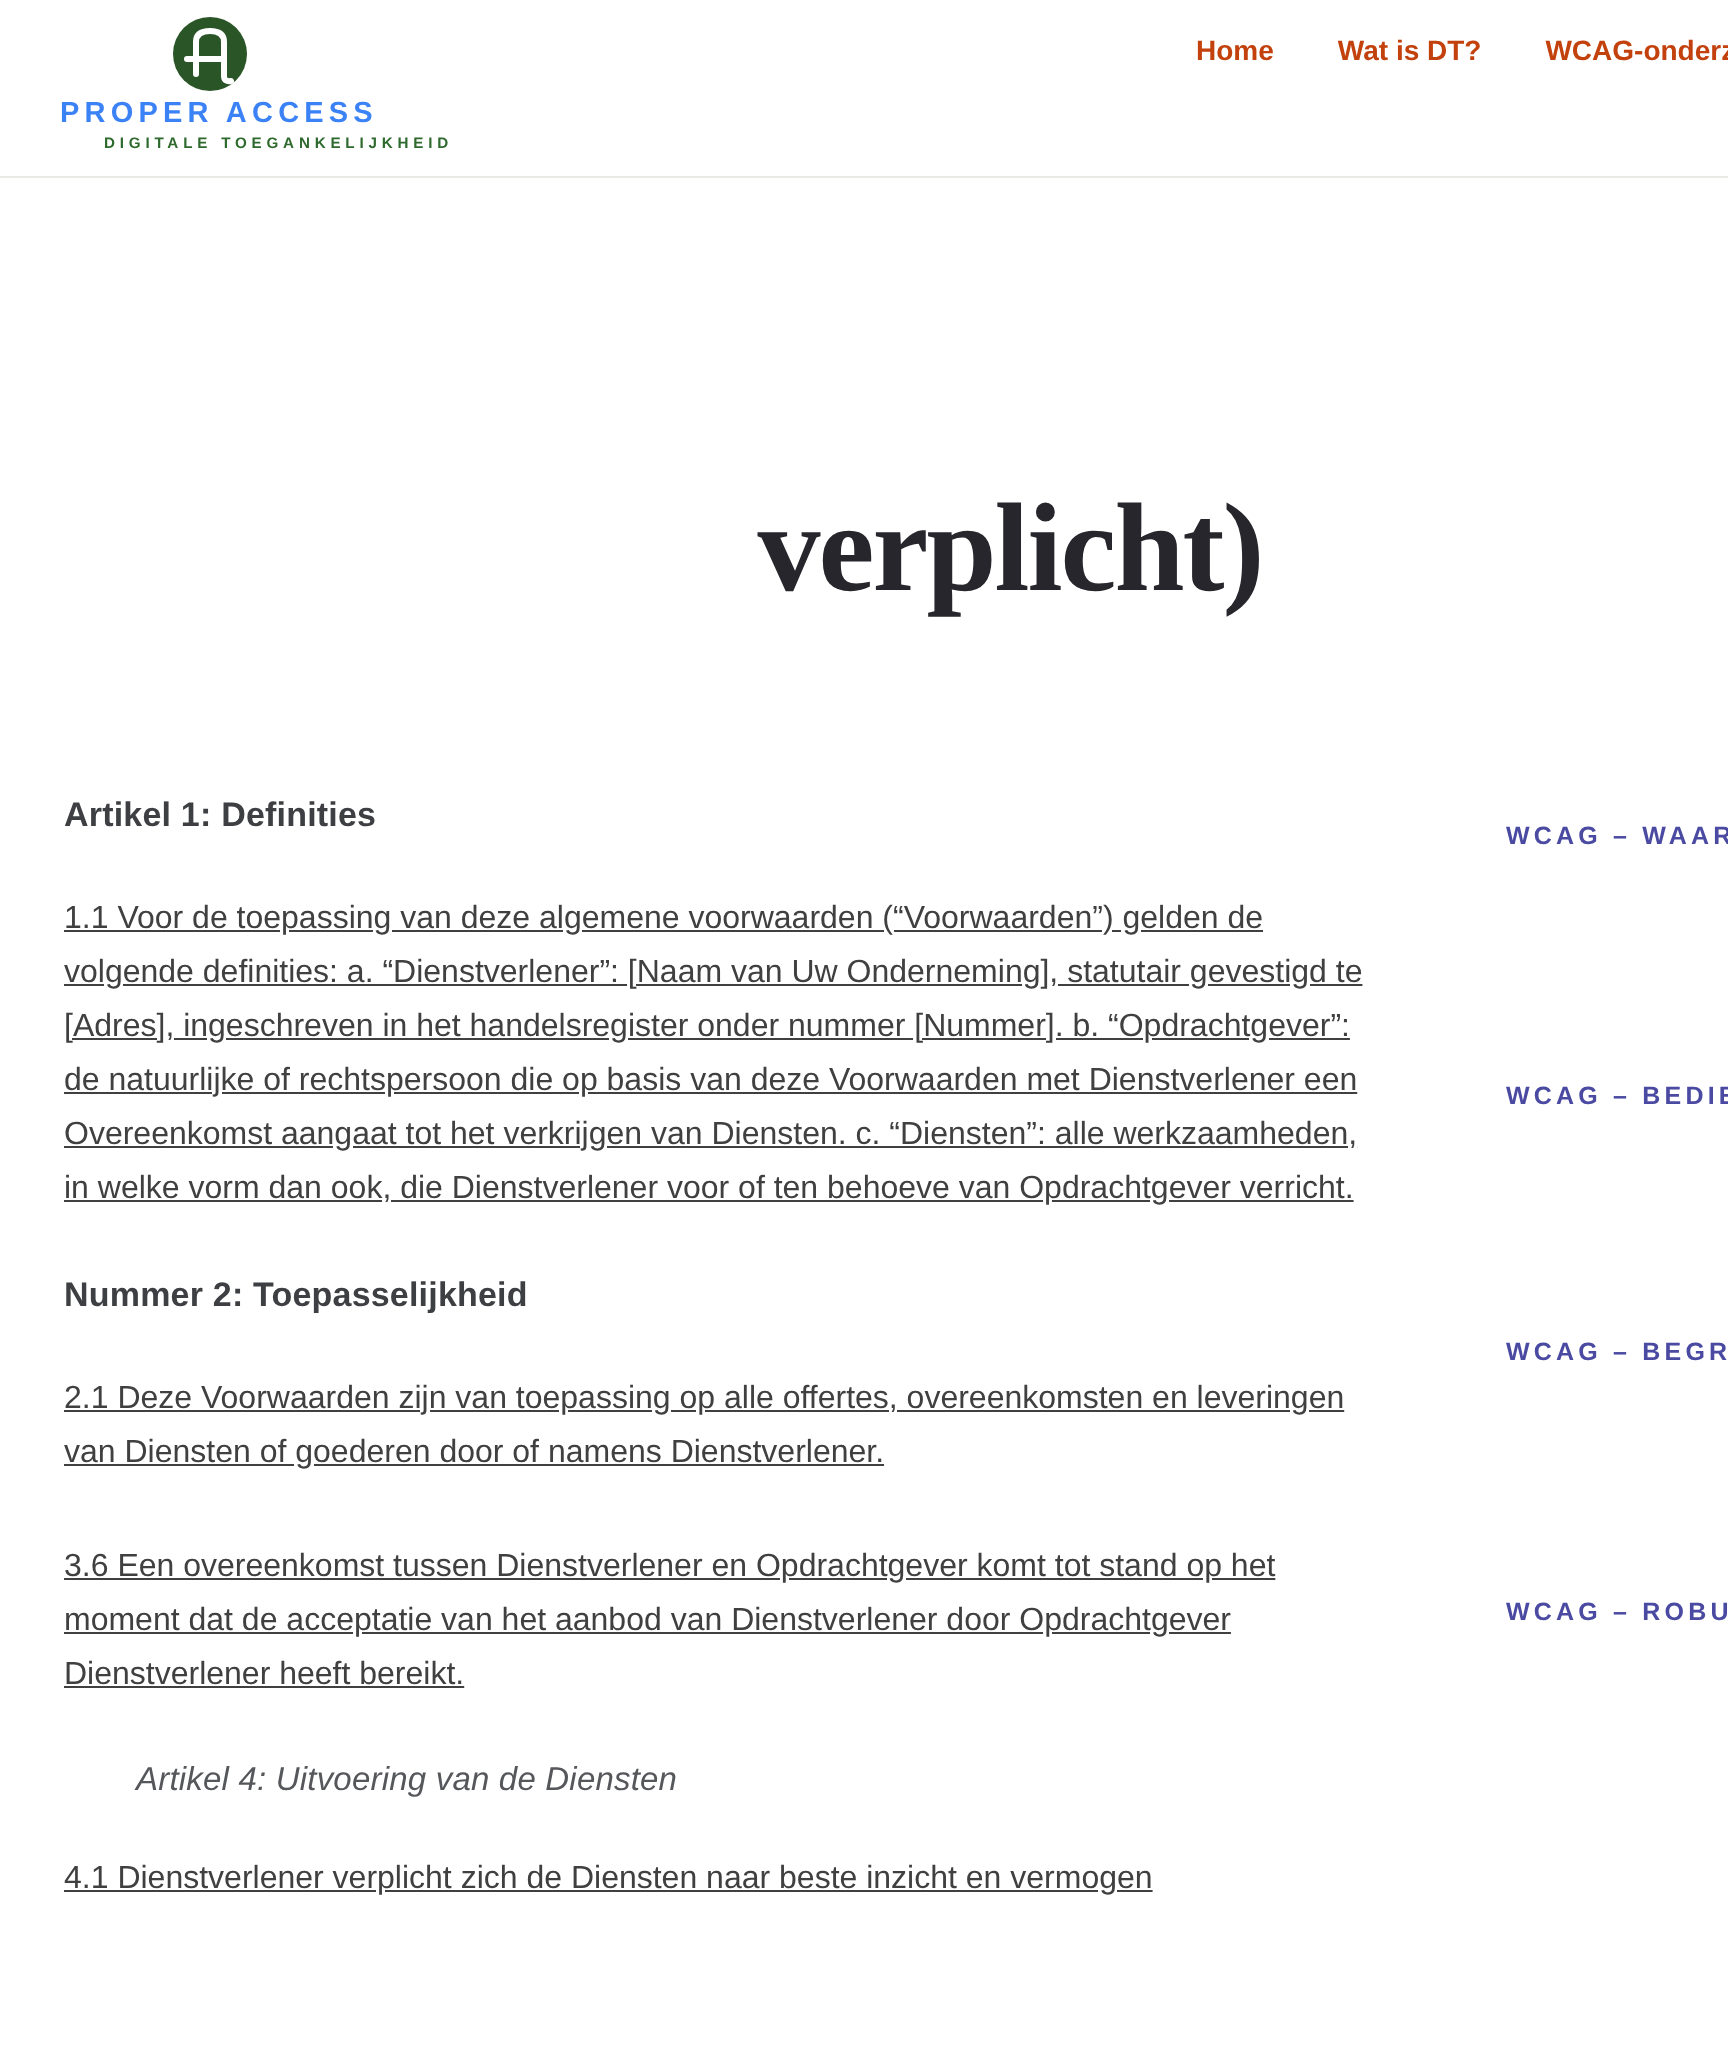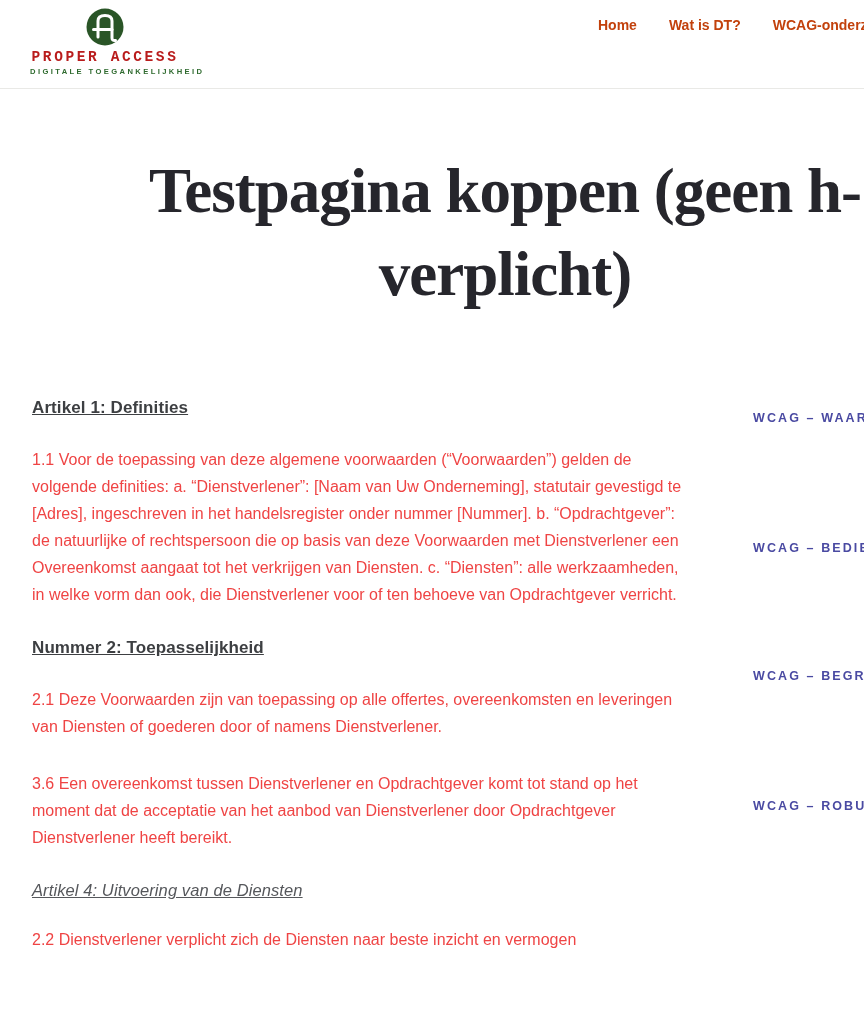--- a/index.html
+++ b/index.html
@@ -26,32 +26,32 @@
     width: 150px;
     text-align: center;
     cursor: pointer;
   }
   .logo-mark { display: block; margin: 0 auto 3px auto; }
   .brand-name {
     display: block;
     font-size: 14.5px;
     font-weight: bold;
     letter-spacing: 2.6px;
-    color: #b91c1c;
+    color: #3b82f6;
     white-space: nowrap;
-    font-family: Liberation Mono, monospace;
   }
   .brand-tagline {
     display: block;
     margin-top: 2px;
     font-size: 7.6px;
     font-weight: bold;
     letter-spacing: 2.4px;
     color: #2e6a2e;
     white-space: nowrap;
+    margin-left: 22px;
   }
   .nav {
     position: absolute;
     top: 17px; left: 598px;
     display: flex;
     gap: 32px;
     white-space: nowrap;
   }
   .nav-item {
     font-size: 14px;
@@ -82,33 +82,34 @@
     top: 398px;
     left: 32px;
     width: 652px;
   }
   .article-heading {
     font-size: 17px;
     font-weight: bold;
     color: #3d3f42;
     margin: 0 0 28px 0;
     letter-spacing: 0.1px;
-    text-decoration: underline;
   }
   .article-heading.italic {
     font-weight: normal;
     font-style: italic;
     color: #55575b;
     font-size: 16.5px;
+    margin-left: 36px;
   }
   .article-para {
     font-size: 16px;
     line-height: 27px;
-    color: #ef4444;
+    color: #404040;
     margin: 0 0 30px 0;
+    text-decoration: underline;
   }
 
   
   .sidebar-link {
     position: absolute;
     left: 753px;
     font-size: 12.5px;
     font-weight: bold;
     letter-spacing: 2.1px;
     color: #4a4aa2;
@@ -136,33 +137,33 @@
     <span class="brand-tagline">DIGITALE TOEGANKELIJKHEID</span>
   </div>
 
   <nav class="nav">
     <a class="nav-item">Home</a>
     <a class="nav-item">Wat is DT?</a>
     <a class="nav-item">WCAG-onderzoek</a>
   </nav>
 </header>
 
-<h1 class="hero-title"><span>Testpagina koppen (geen h-</span><br><span>verplicht)</span></h1>
+<h1 class="hero-title"><br><span>verplicht)</span></h1>
 
 <main class="content">
 
   <div class="article-heading">Artikel 1: Definities</div>
   <p class="article-para">1.1 Voor de toepassing van deze algemene voorwaarden (“Voorwaarden”) gelden de volgende definities: a. “Dienstverlener”: [Naam van Uw Onderneming], statutair gevestigd te [Adres], ingeschreven in het handelsregister onder nummer [Nummer]. b. “Opdrachtgever”: de natuurlijke of rechtspersoon die op basis van deze Voorwaarden met Dienstverlener een Overeenkomst aangaat tot het verkrijgen van Diensten. c. “Diensten”: alle werkzaamheden, in welke vorm dan ook, die Dienstverlener voor of ten behoeve van Opdrachtgever verricht.</p>
 
   <div class="article-heading">Nummer 2: Toepasselijkheid</div>
   <p class="article-para">2.1 Deze Voorwaarden zijn van toepassing op alle offertes, overeenkomsten en leveringen van Diensten of goederen door of namens Dienstverlener.</p>
 
   <p class="article-para">3.6 Een overeenkomst tussen Dienstverlener en Opdrachtgever komt tot stand op het moment dat de acceptatie van het aanbod van Dienstverlener door Opdrachtgever Dienstverlener heeft bereikt.</p>
 
   <div class="article-heading italic tight" style="margin-bottom:26px;">Artikel 4: Uitvoering van de Diensten</div>
-  <p class="article-para">2.2 Dienstverlener verplicht zich de Diensten naar beste inzicht en vermogen</p>
+  <p class="article-para">4.1 Dienstverlener verplicht zich de Diensten naar beste inzicht en vermogen</p>
 
 </main>
 
 <a class="sidebar-link sb-0">WCAG – WAARNEEMBAAR</a>
 <a class="sidebar-link sb-1">WCAG – BEDIENBAAR</a>
 <a class="sidebar-link sb-2">WCAG – BEGRIJPELIJK</a>
 <a class="sidebar-link sb-3">WCAG – ROBUUST</a>
 
 </body></html>

